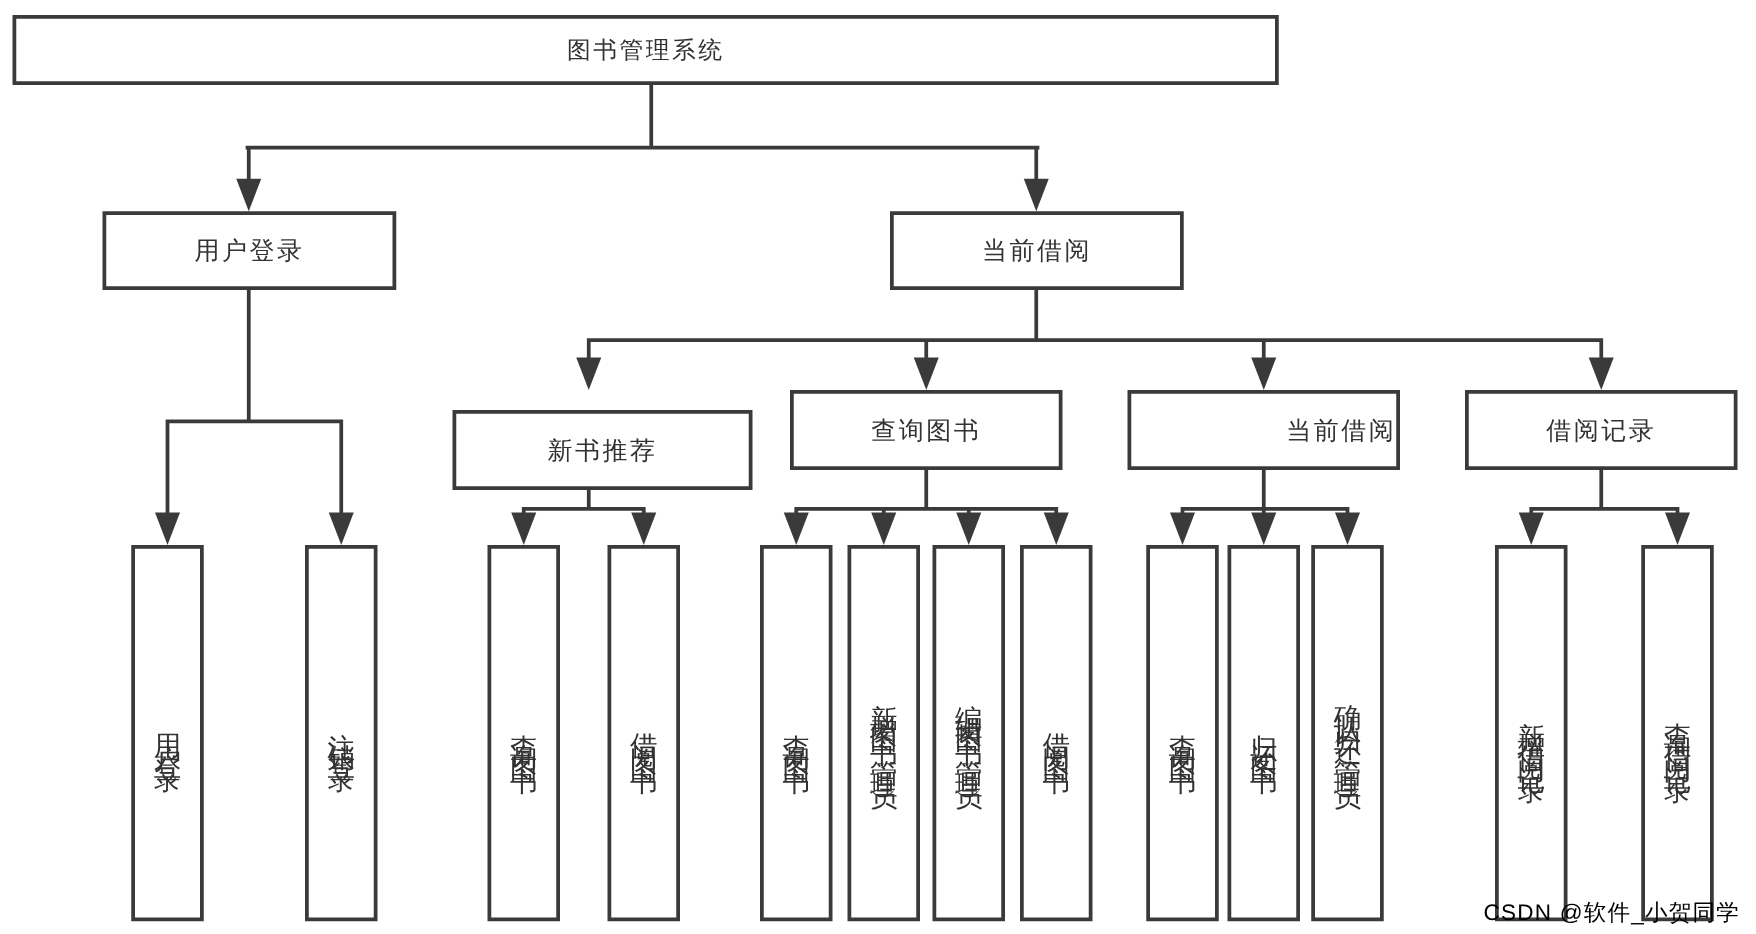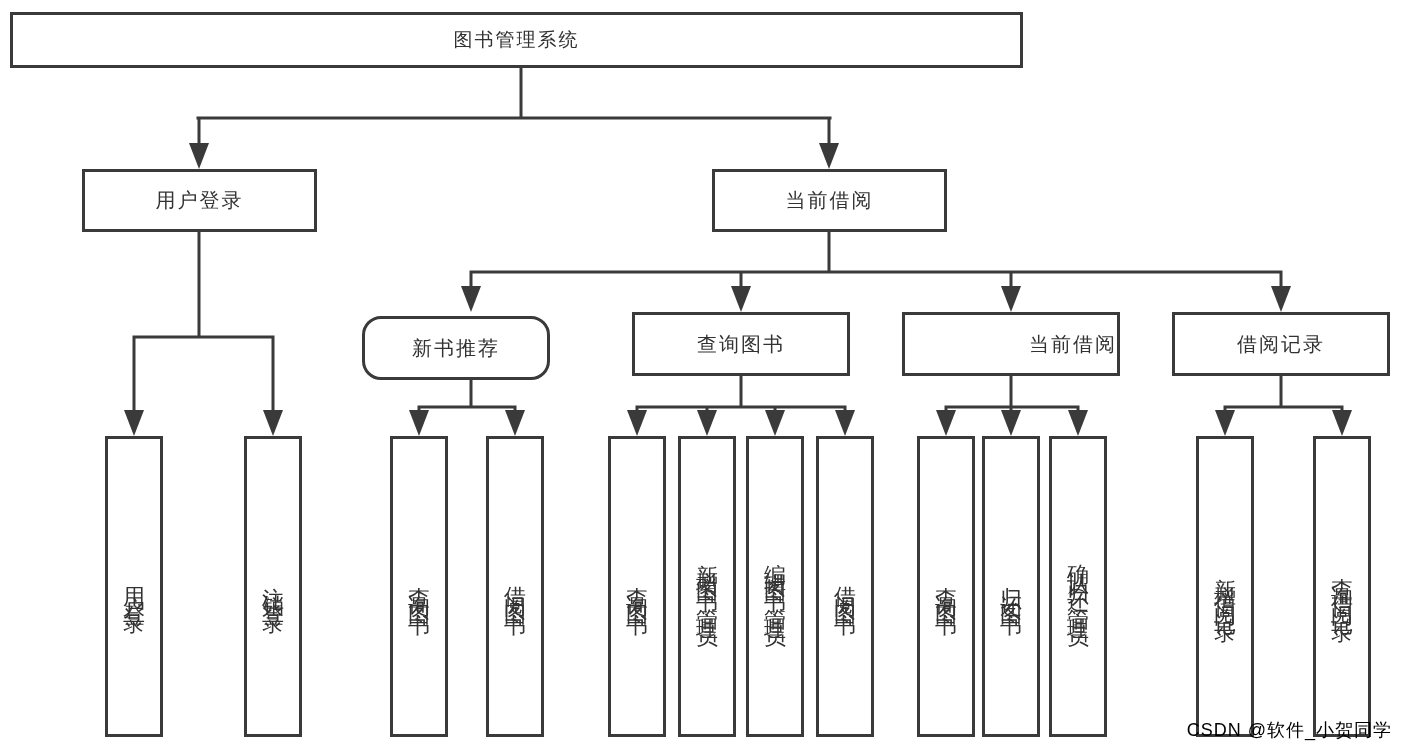--- a/index.html
+++ b/index.html
@@ -110,21 +110,21 @@
     <span class="root-label">图书管理系统</span>
   </div>
 
   <div class="node" style="left:82px; top:169px; width:235px; height:63px;">
     <span class="hl">用户登录</span>
   </div>
   <div class="node" style="left:712px; top:169px; width:235px; height:63px;">
     <span class="hl">当前借阅</span>
   </div>
 
-  <div class="node" style="left:362px; top:316px; width:188px; height:64px;border-radius:19px;">
+  <div class="node" style="left:362px; top:328px; width:240px; height:64px;">
     <span class="hl">新书推荐</span>
   </div>
   <div class="node" style="left:632px; top:312px; width:218px; height:64px;">
     <span class="hl">查询图书</span>
   </div>
   <div class="node" style="left:902px; top:312px; width:218px; height:64px;justify-content:flex-end;">
     <span class="hl">当前借阅</span>
   </div>
   <div class="node" style="left:1172px; top:312px; width:218px; height:64px;">
     <span class="hl">借阅记录</span>

